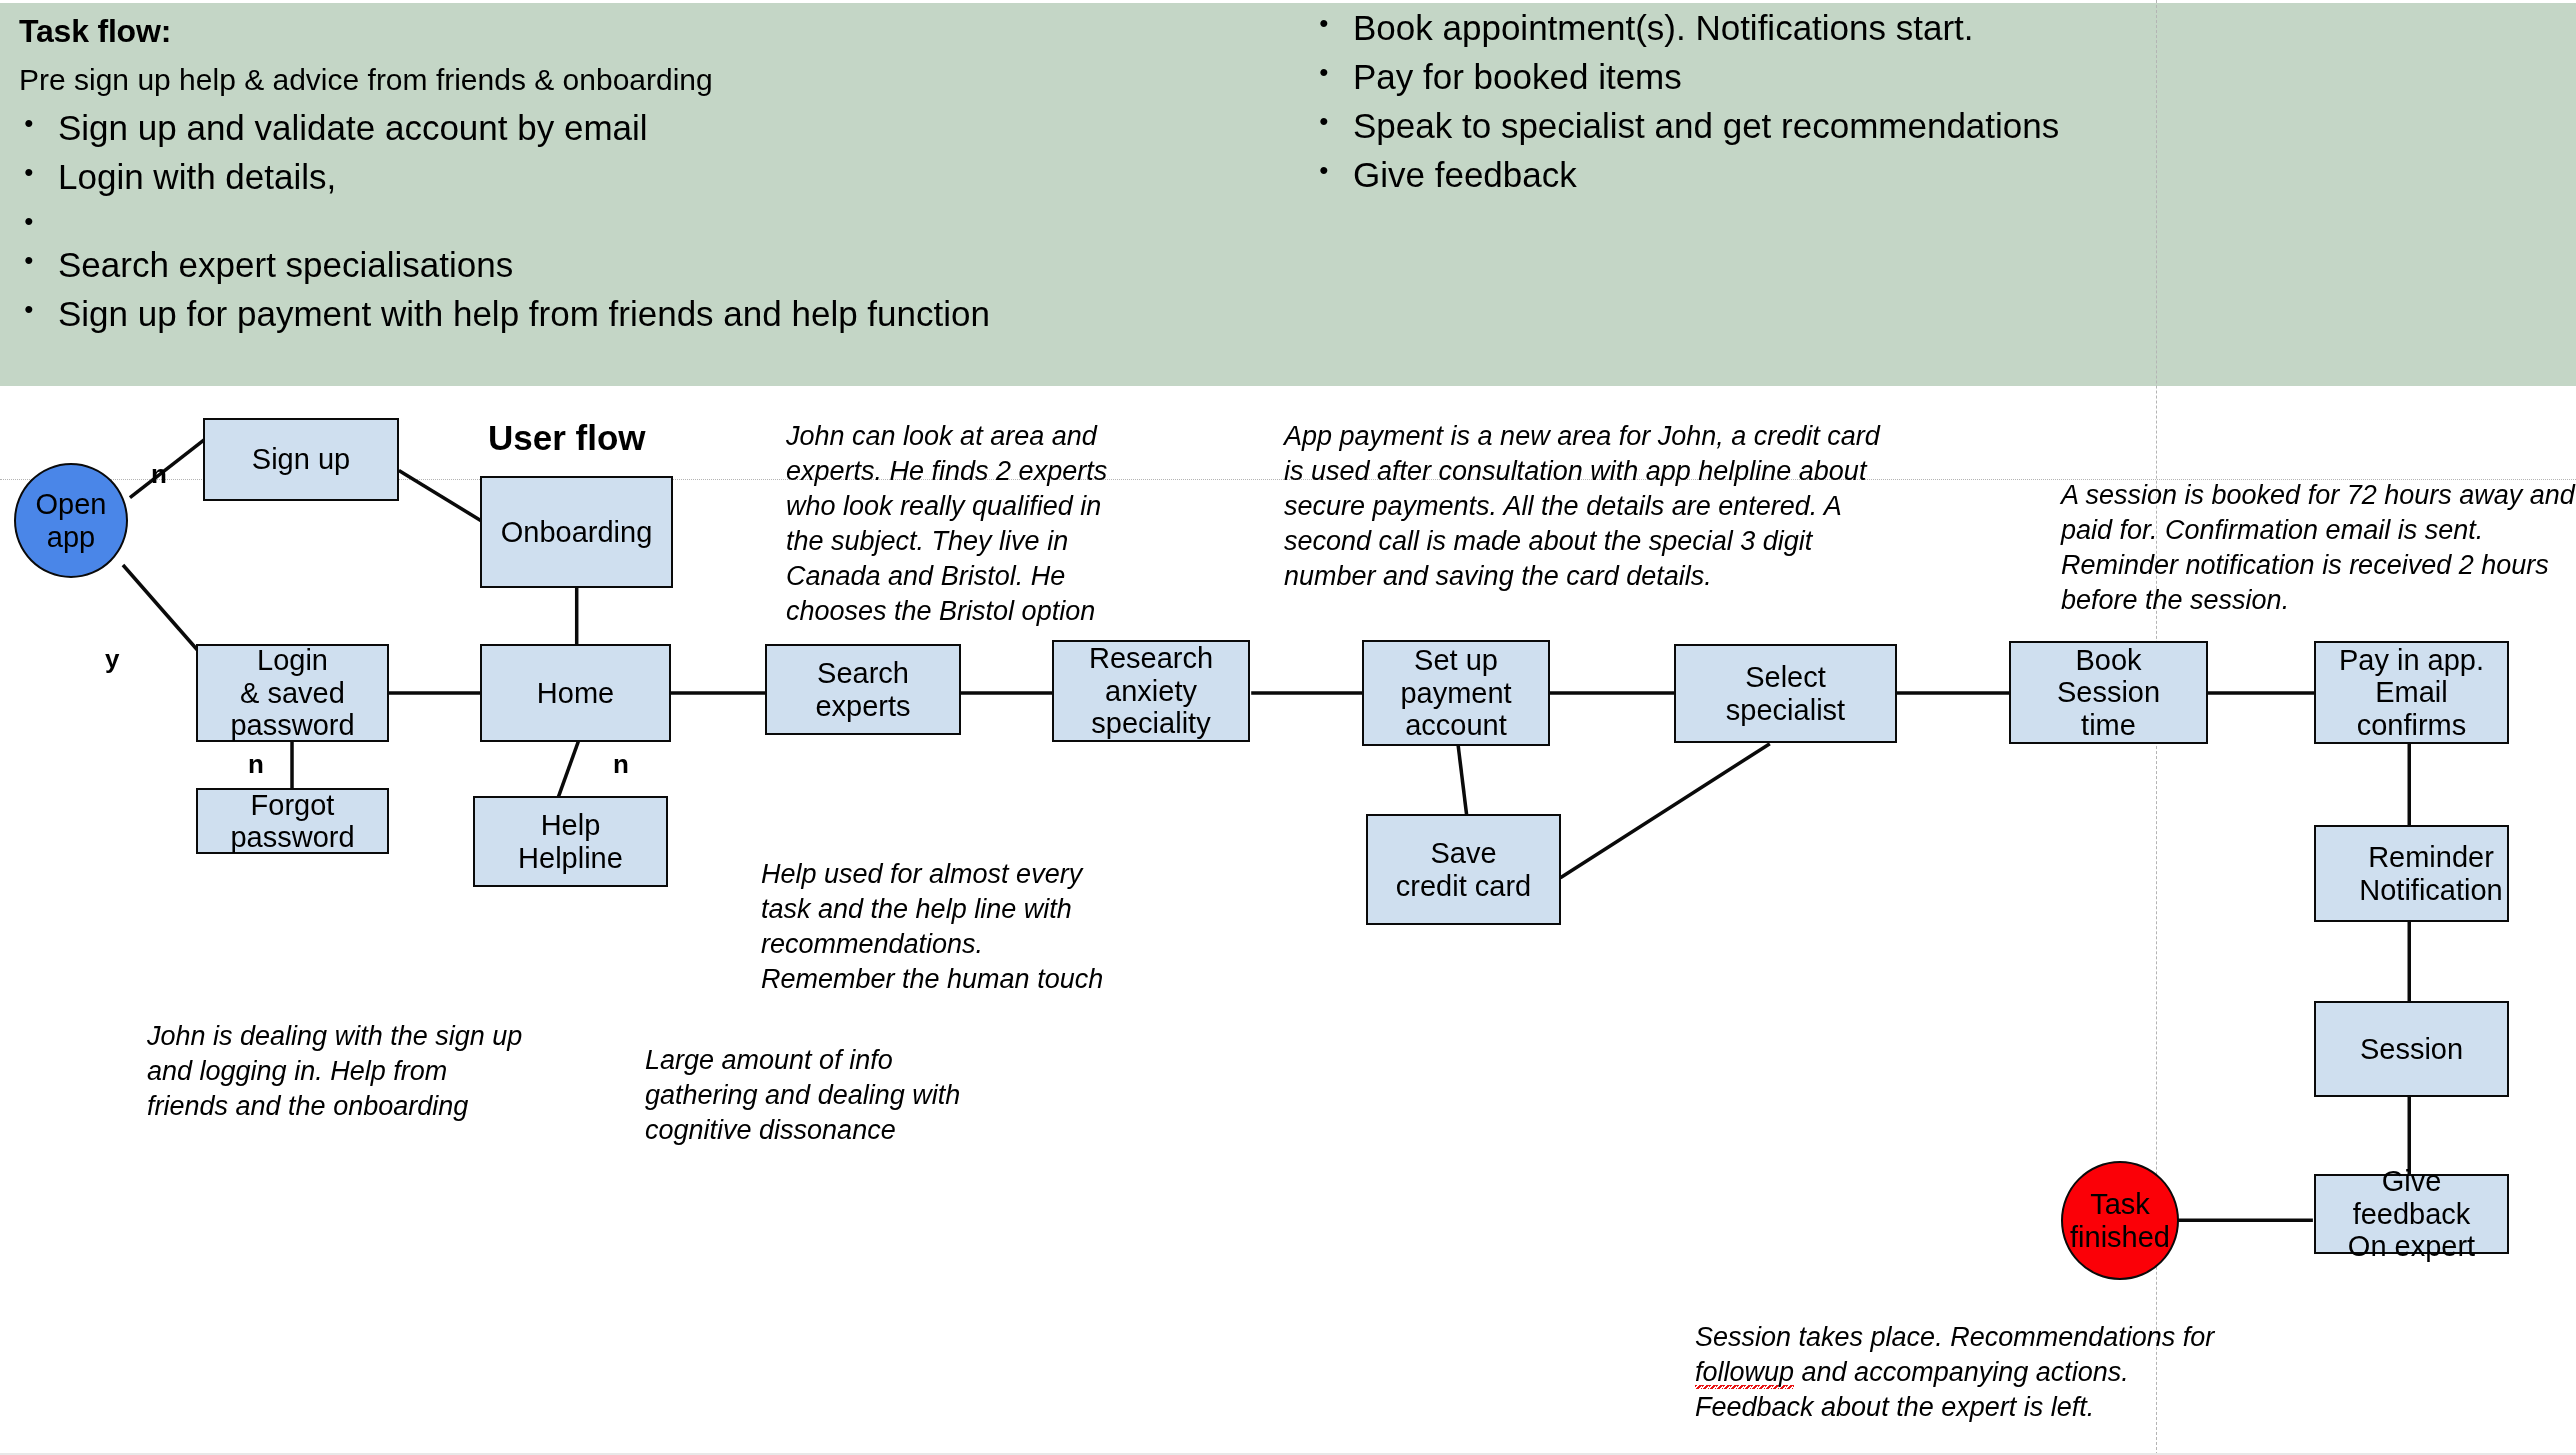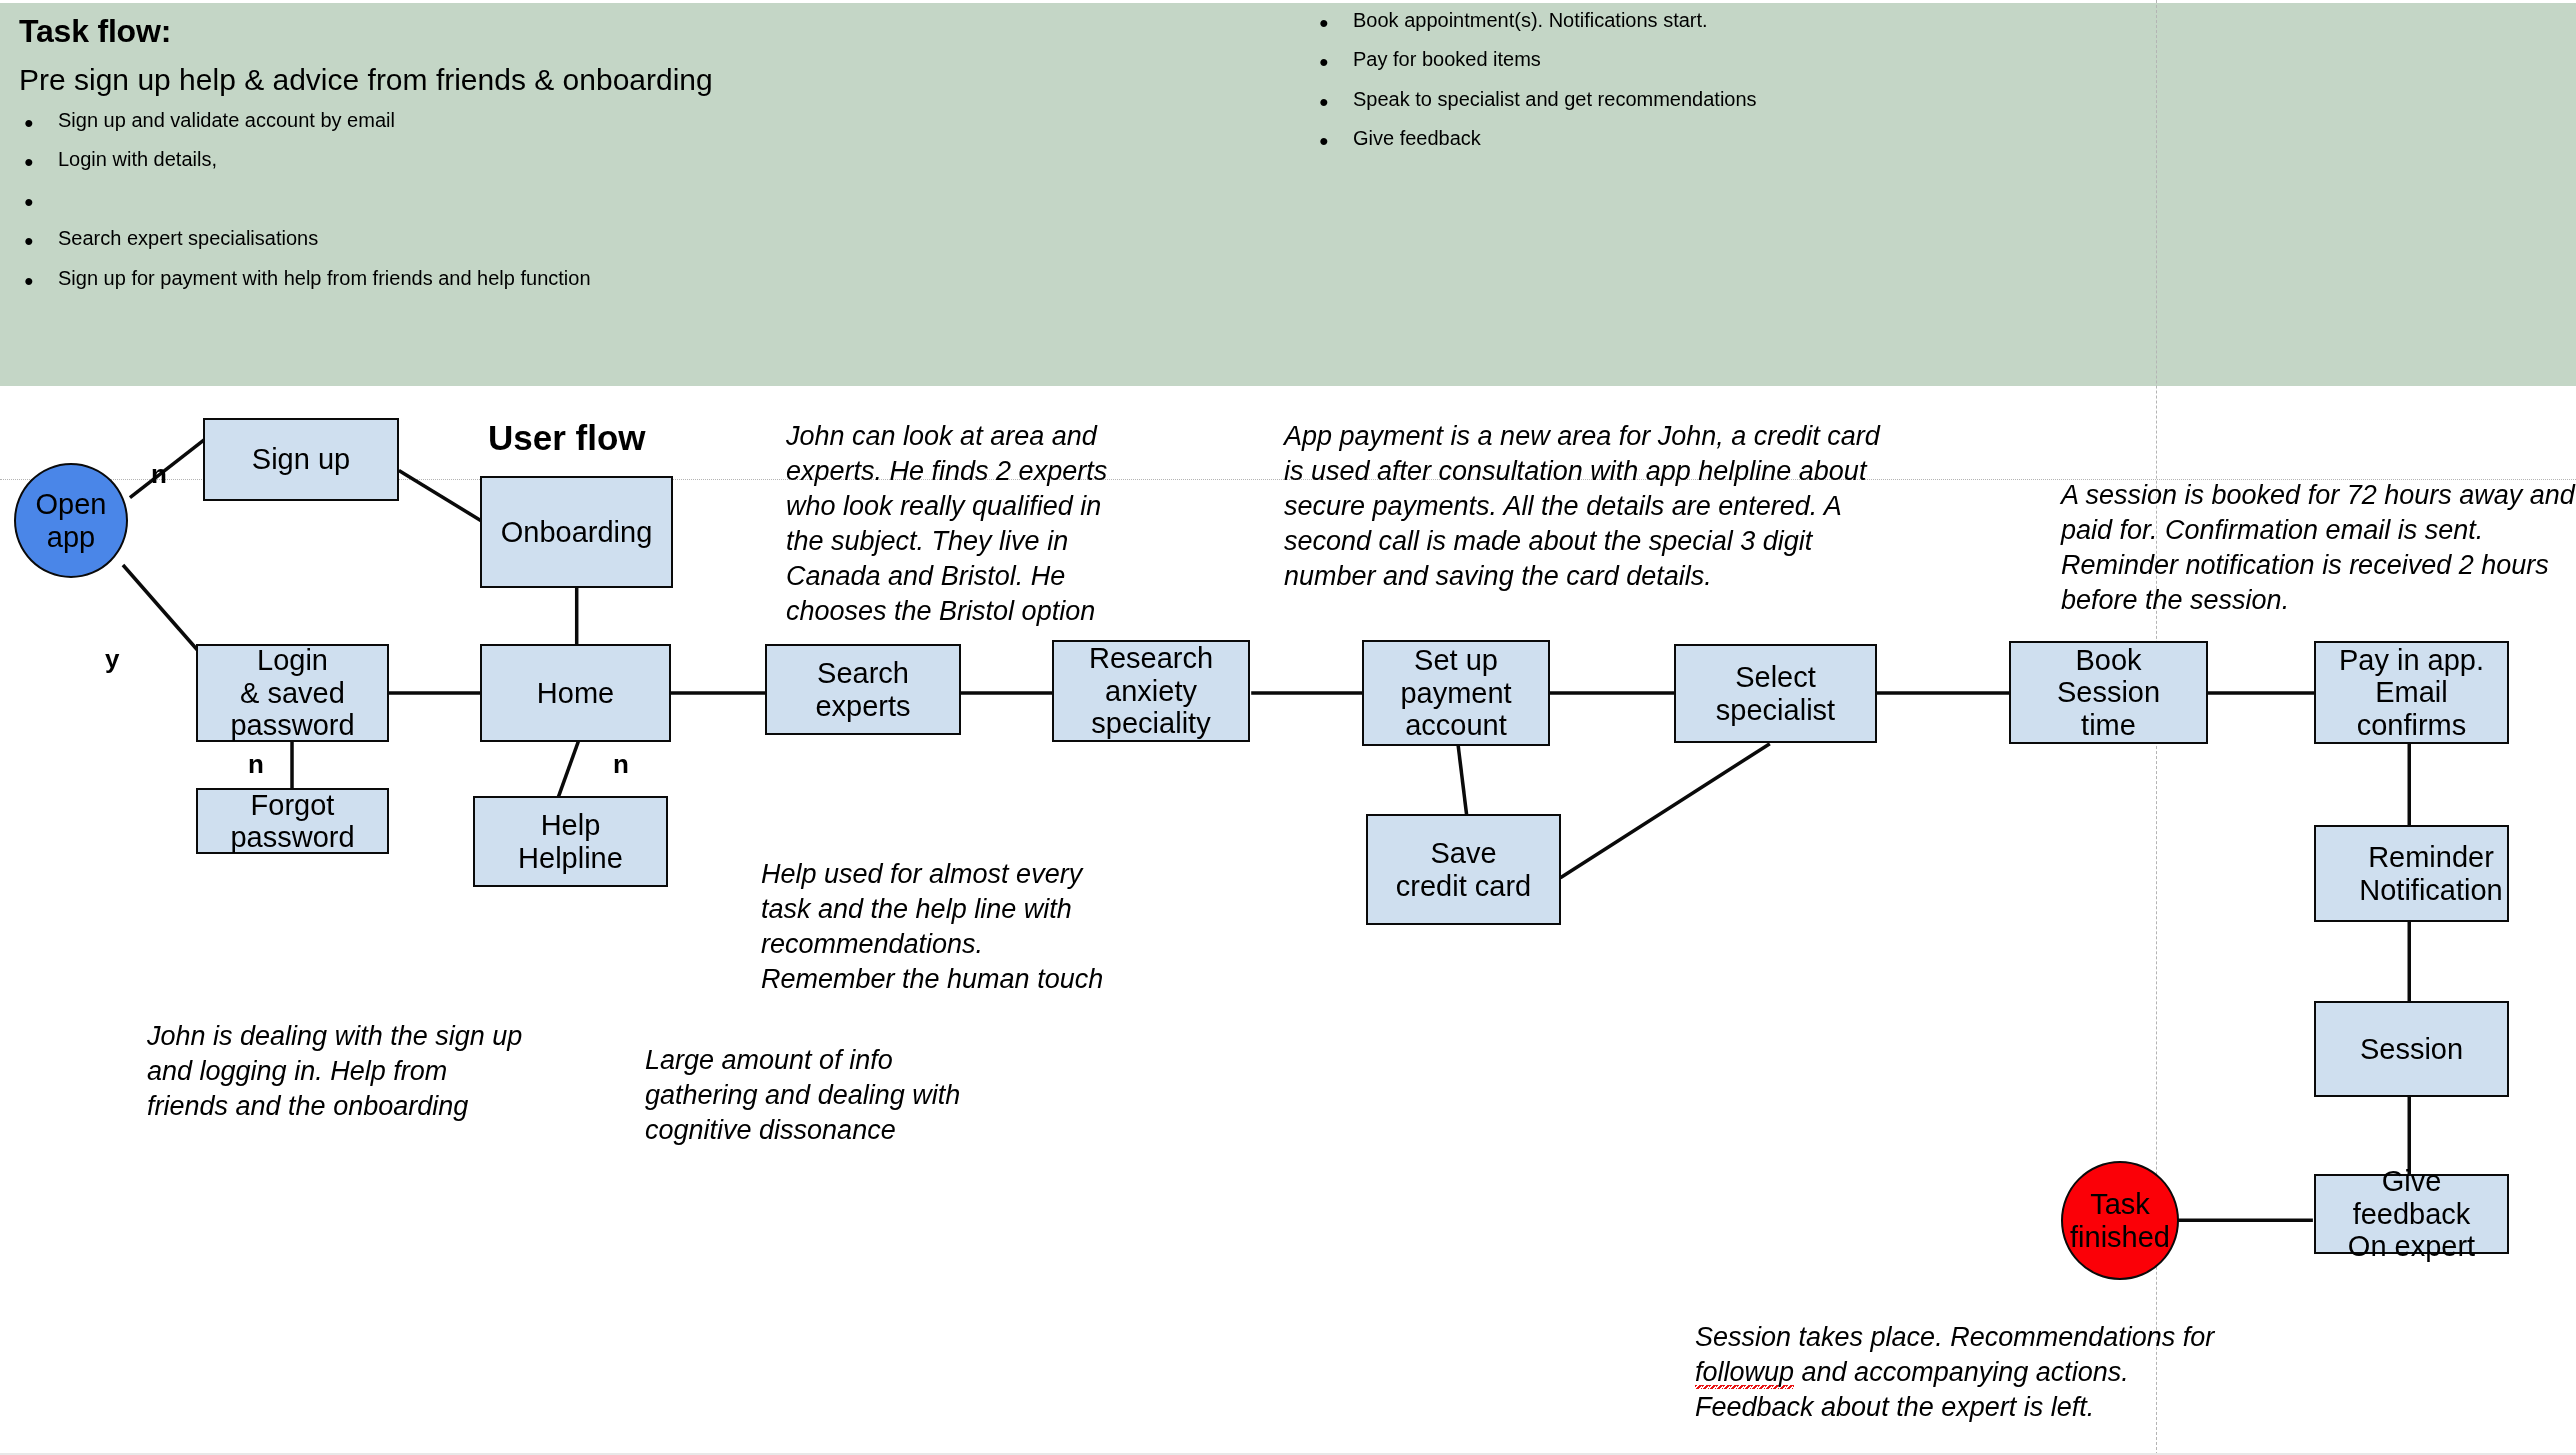--- a/index.html
+++ b/index.html
@@ -68,21 +68,21 @@
     width: 39px;
     flex: 0 0 39px;
     font-size: 26px;
     line-height: 1.05;
     color: #000;
     text-align: left;
     padding-left: 5.3px;
     box-sizing: border-box;
   }
   .tf-bullet-text {
-    font-size: 20px;
+    font-size: 35px;
     line-height: 1.05;
     color: #000;
   }
 
   
   #h-guide {
     position: absolute;
     left: 0;
     top: 479px;
     width: 2576px;
@@ -323,21 +323,21 @@
     <span style="white-space:pre-line;">Set up
 payment
 account</span>
   </div>
 
   <div class="node" style="left:1366px; top:814px; width:195px; height:111px;">
     <span style="white-space:pre-line;">Save
 credit card</span>
   </div>
 
-  <div class="node" style="left:1674px; top:644px; width:203px; height:99px;">
+  <div class="node" style="left:1674px; top:644px; width:223px; height:99px;">
     <span style="white-space:pre-line;">Select
 specialist</span>
   </div>
 
   <div class="node" style="left:2009px; top:641px; width:199px; height:103px;">
     <span style="white-space:pre-line;">Book
 Session
 time</span>
   </div>
 

